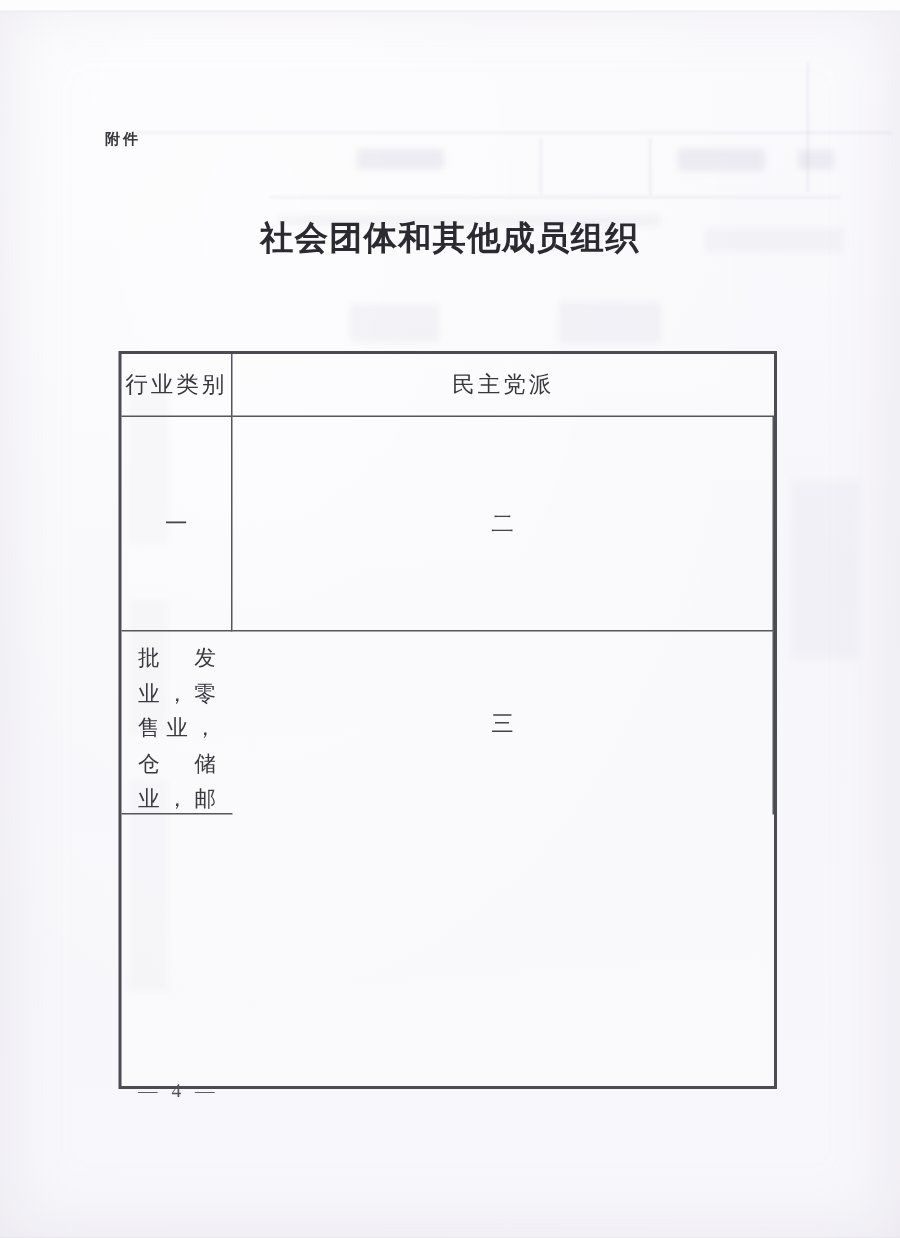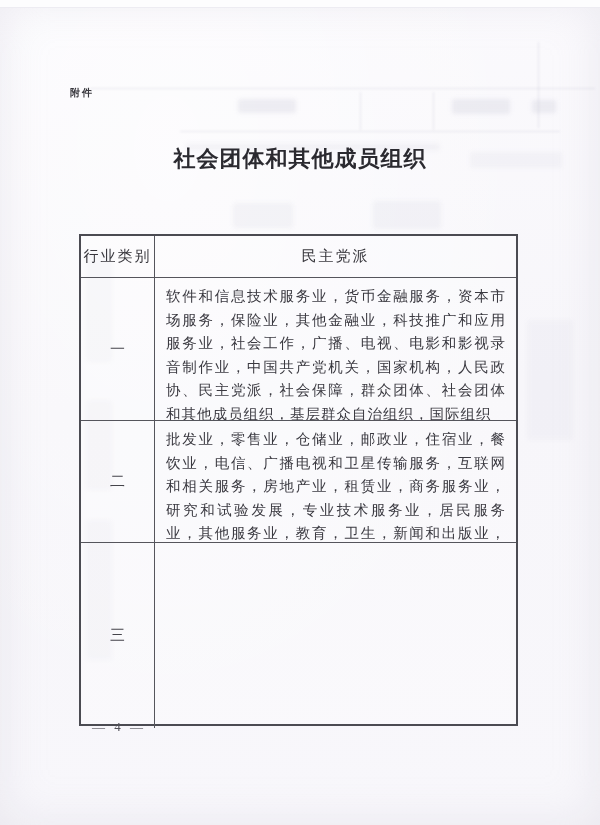--- a/index.html
+++ b/index.html
@@ -94,21 +94,20 @@
   <div class="attachment">附件</div>
 
   <div class="doc-title">社会团体和其他成员组织</div>
 
   <div class="risk-table">
 
     <div class="cell hdr-cell">行业类别</div>
     <div class="cell hdr-cell last-col">民主党派</div>
 
     <div class="cell cat-cell">一</div>
-    <div class="cell name-cell last-col">软件和信息技术服务业，货币金融服务，资本市场服务，保险业，其他金融业，科技推广和应用服务业，社会工作，广播、电视、电影和影视录音制作业，中国共产党机关，国家机构，人民政协、民主党派，社会保障，群众团体、社会团体和其他成员组织，基层群众自治组织，国际组织</div>
 
     <div class="cell cat-cell">二</div>
     <div class="cell name-cell last-col">批发业，零售业，仓储业，邮政业，住宿业，餐饮业，电信、广播电视和卫星传输服务，互联网和相关服务，房地产业，租赁业，商务服务业，研究和试验发展，专业技术服务业，居民服务业，其他服务业，教育，卫生，新闻和出版业，文化艺术业</div>
 
     <div class="cell cat-cell last-row">三</div>
   </div>
 
   <div class="page-number">— 4 —</div>
 
 </div>

